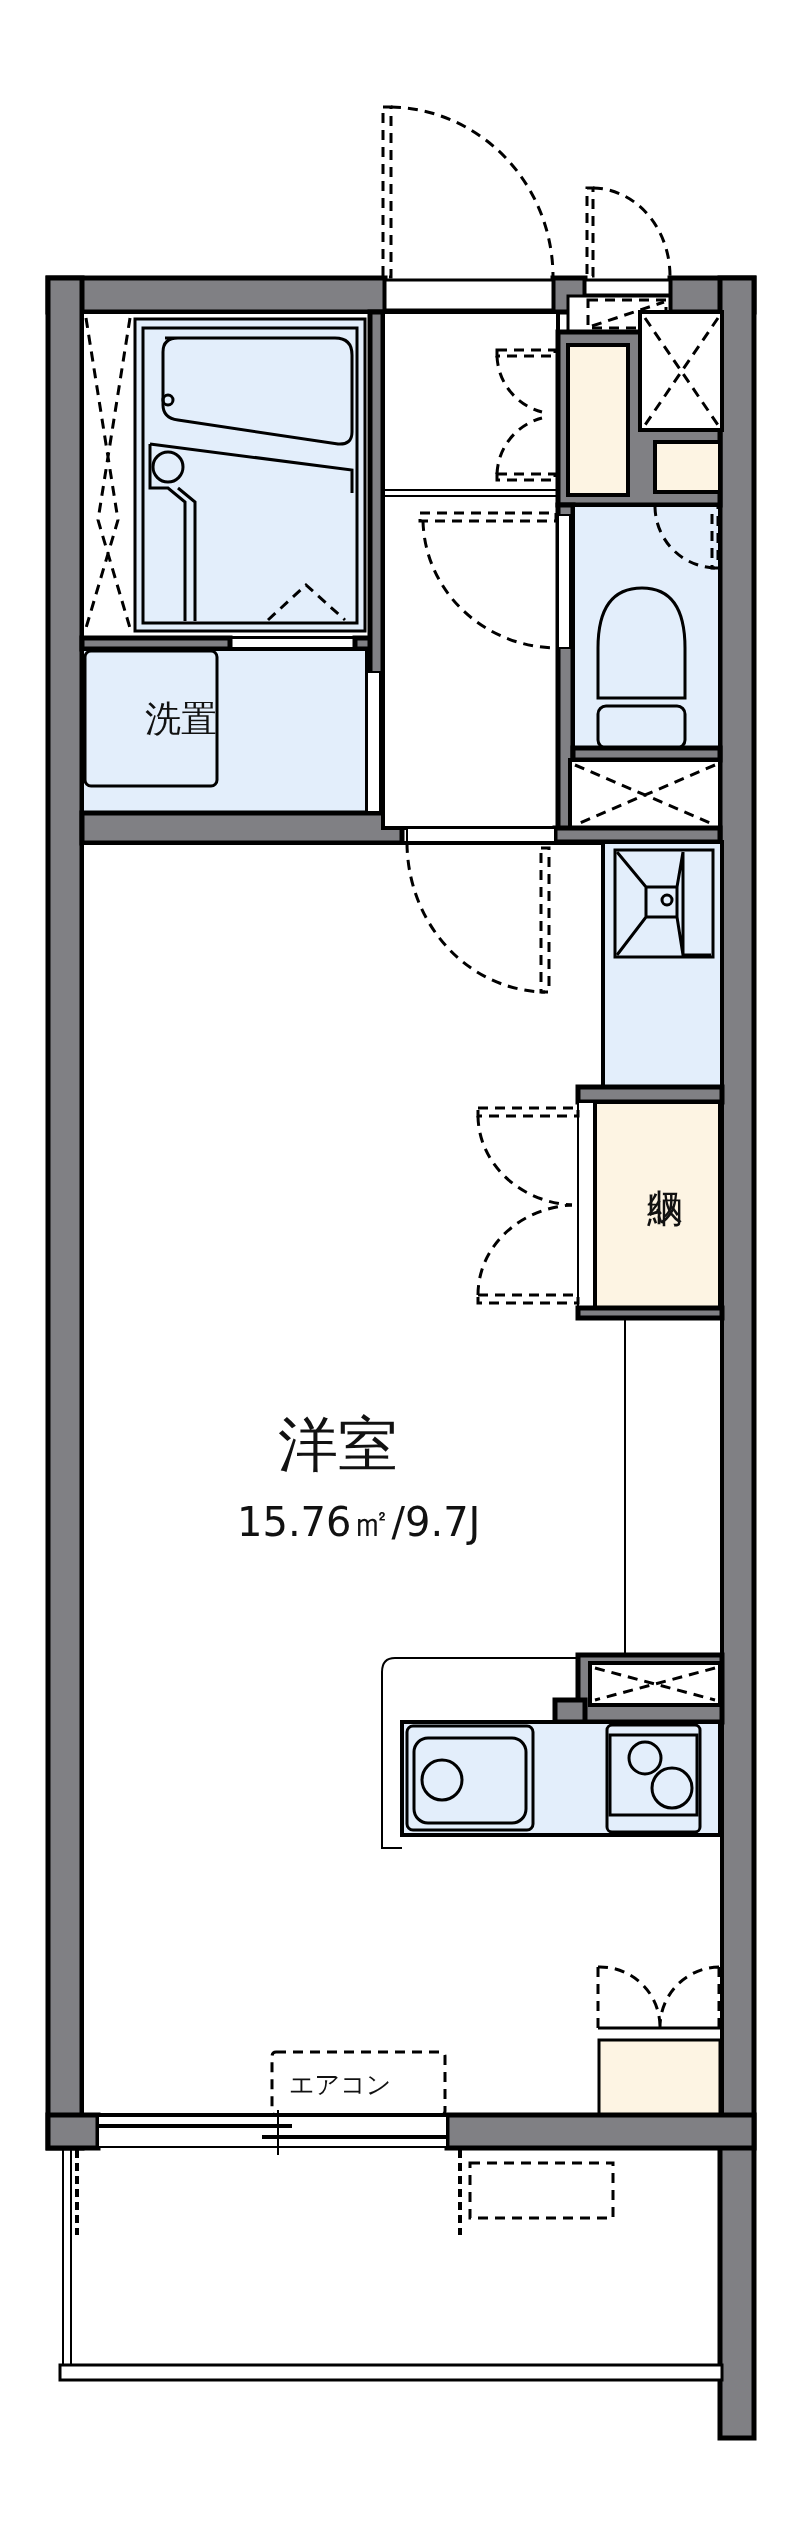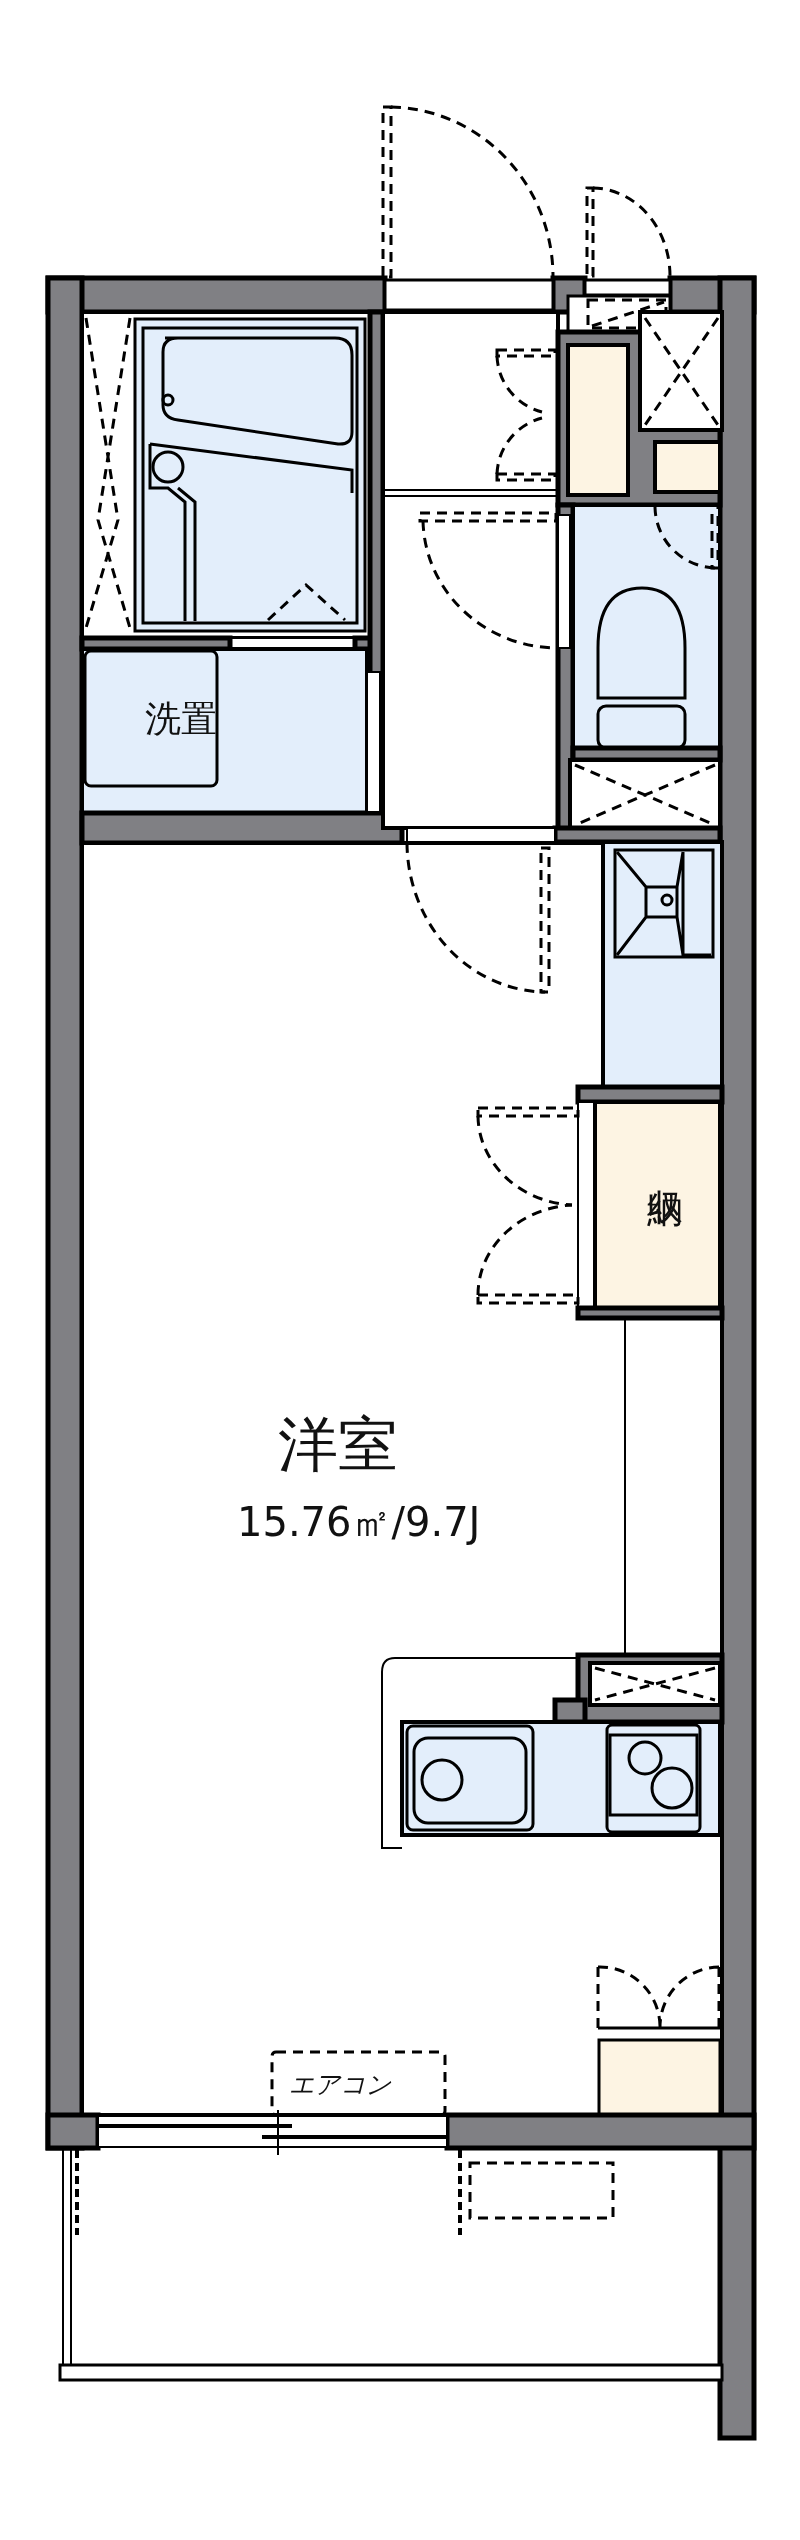--- a/index.html
+++ b/index.html
@@ -147,13 +147,13 @@
   <line x1="77" y1="2150" x2="77" y2="2235" stroke="#000" stroke-width="4" stroke-dasharray="8 5"></line>
   <line x1="460" y1="2150" x2="460" y2="2235" stroke="#000" stroke-width="4" stroke-dasharray="8 5"></line>
   <rect class="dash" x="470" y="2163" width="143" height="55"></rect>
   <rect class="white" x="60" y="2365" width="662" height="15" stroke="#000" stroke-width="3"></rect>
 </svg>
 
 <div class="label" style="left:97px; top:695px; font-size:36px;margin-left:48px;">洗置</div>
 <div class="label" style="left:640px; top:1160px; font-size:36px; writing-mode:vertical-rl; letter-spacing:4px;">収納</div>
 <div class="label" style="left:278px; top:1405px; font-size:60px;">洋室</div>
 <div class="label" style="left:202px; top:1495px; font-size:40px;margin-left:35px;">15.76㎡/9.7J</div>
-<div class="label" style="left:289px; top:2068px; font-size:25px;font-style:italic;">エアコン</div>
+<div class="label" style="left:289px; top:2068px; font-size:25px;">エアコン</div>
 
 </body></html>

